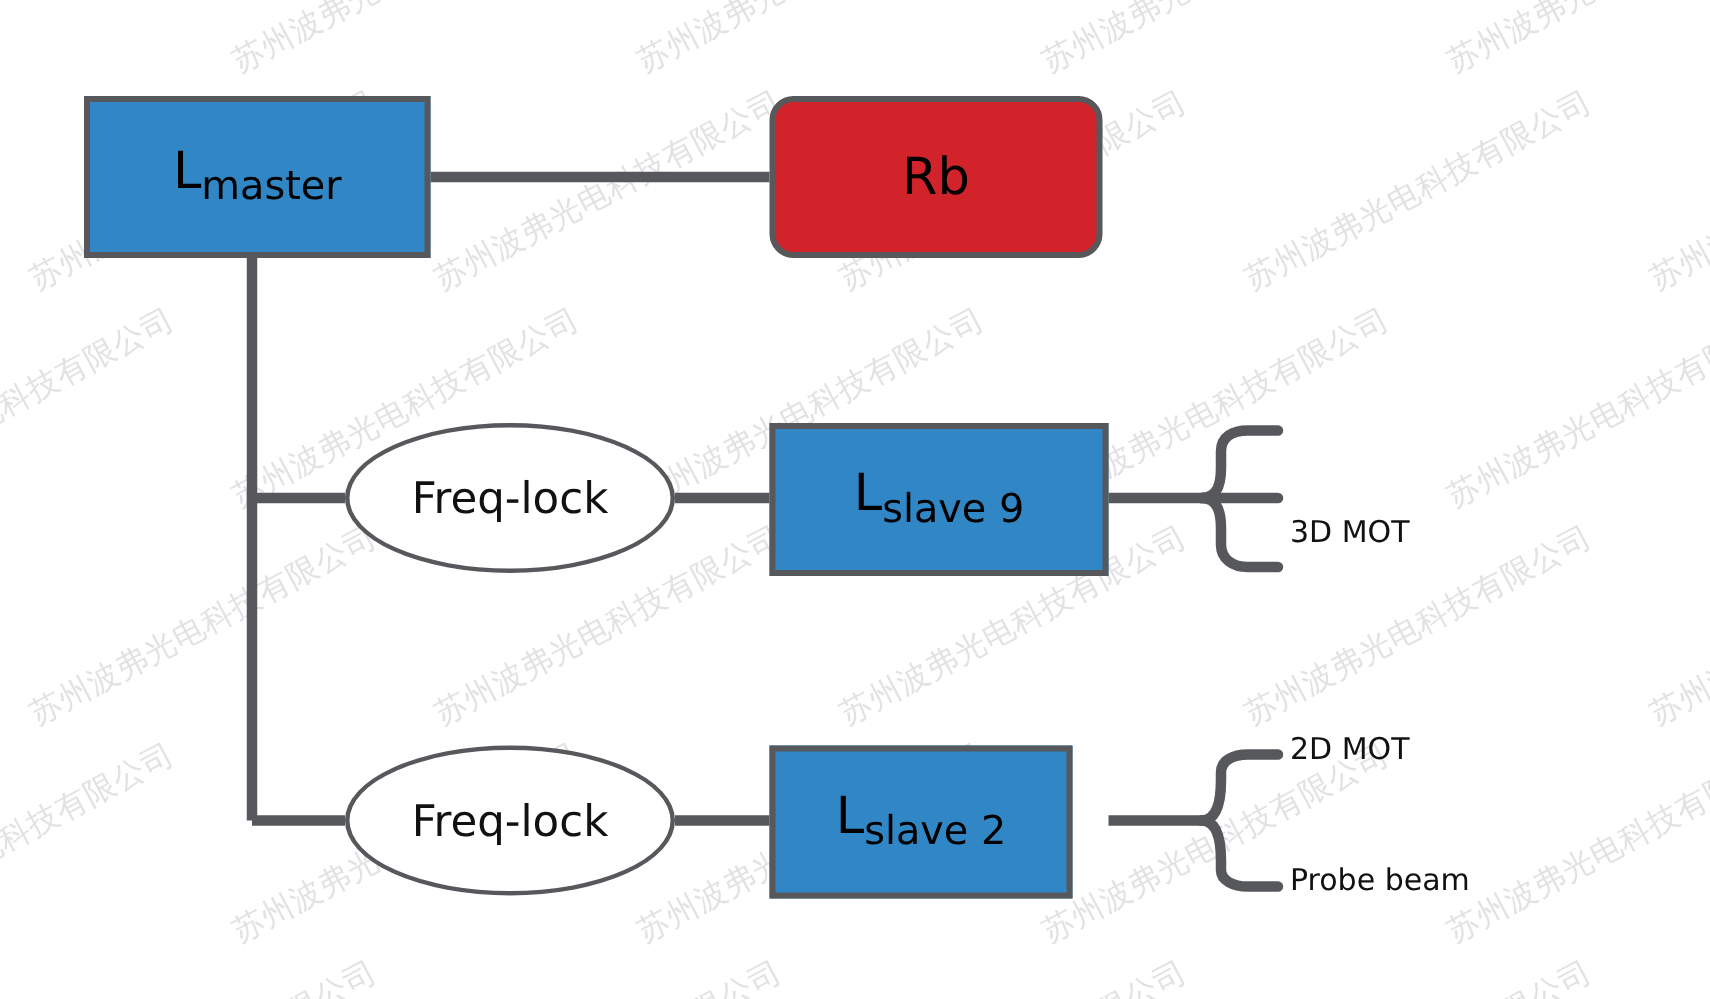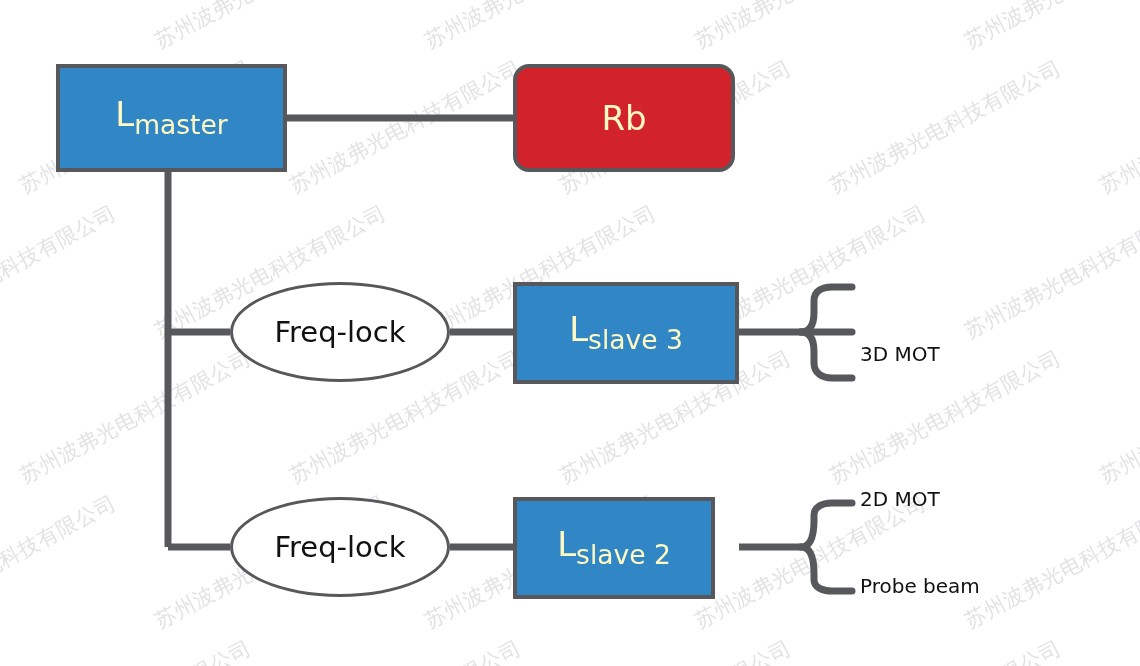--- a/index.html
+++ b/index.html
@@ -61,21 +61,21 @@
   .node-red {
     background: #d2232a;
     border-radius: 16px;
   }
   .node-ellipse {
     background: #ffffff;
     border: 3px solid #57585c;
     border-radius: 50%;
   }
   .node-label {
-    color: #fef9c3;
+    color: #000000;
     font-size: 34px;
     font-weight: 400;
     line-height: 1;
     white-space: nowrap;
     font-family: "DejaVu Sans", "Liberation Sans", sans-serif;
   }
   .node-label sub {
     font-size: 0.78em;
     vertical-align: -0.30em;
     line-height: 1;
@@ -173,21 +173,21 @@
 
   <div class="node node-red" style="left:513px; top:64px; width:222px; height:108px; border:4px solid #57585c;">
     <span class="node-label">Rb</span>
   </div>
 
   <div class="node node-ellipse" style="left:230px; top:282px; width:220px; height:100px;">
     <span class="ellipse-label">Freq-lock</span>
   </div>
 
   <div class="node node-rect node-blue" style="left:513px; top:282px; width:226px; height:102px;">
-    <span class="node-label"><span>L</span><sub>slave 3</sub></span>
+    <span class="node-label"><span>L</span><sub>slave 9</sub></span>
   </div>
 
   <div class="node node-ellipse" style="left:230px; top:497px; width:220px; height:100px;">
     <span class="ellipse-label">Freq-lock</span>
   </div>
 
   <div class="node node-rect node-blue" style="left:513px; top:497px; width:202px; height:102px;">
     <span class="node-label"><span>L</span><sub>slave 2</sub></span>
   </div>
 

